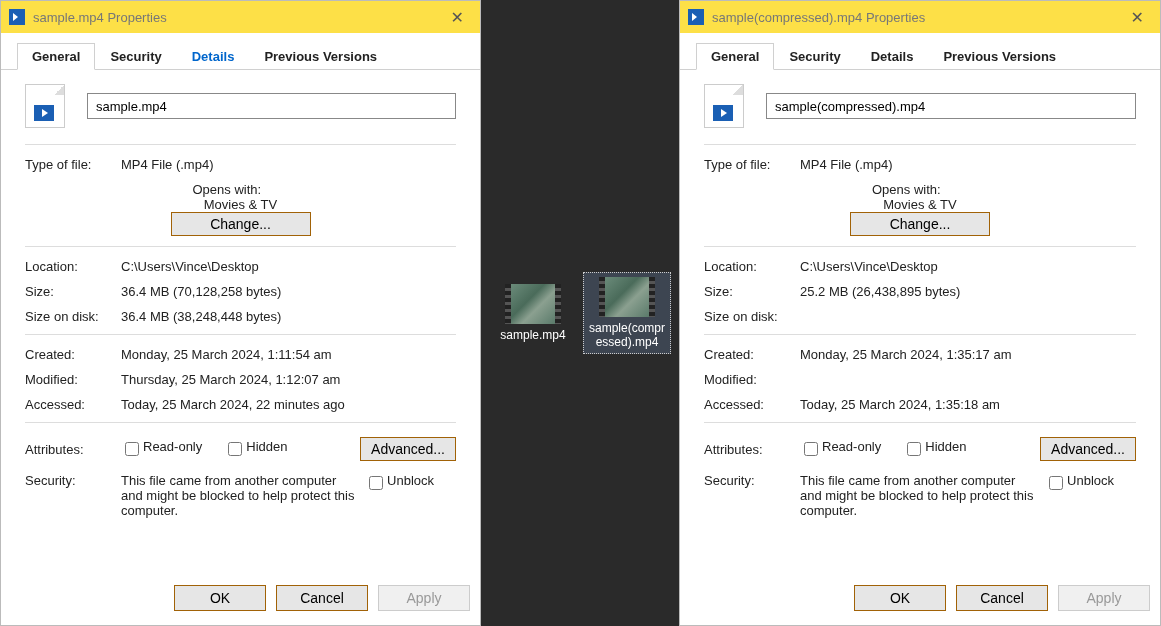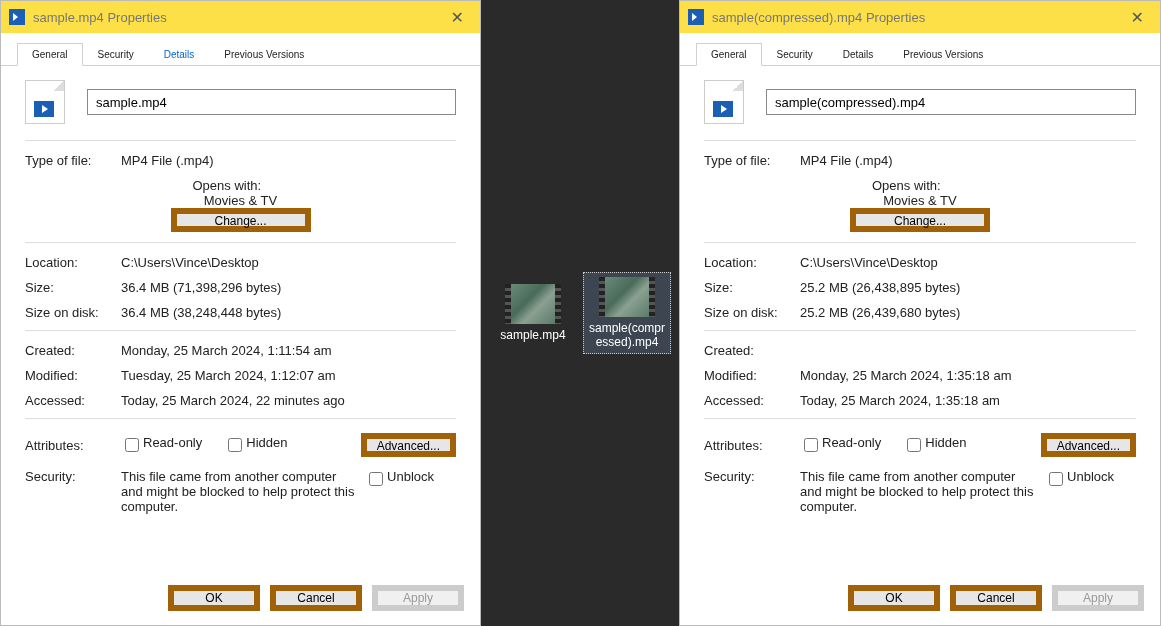--- a/index.html
+++ b/index.html
@@ -92,25 +92,26 @@
     cursor: pointer;
   }
   .tabstrip {
     display:flex;
     border-bottom: 1px solid #d0d0d0;
     padding: 10px 16px 0 16px;
     gap: 0;
   }
   .tab {
     padding: 5px 14px;
-    font-size: 10px;
+    font-size: 13px;
     color: #222;
     border: 1px solid transparent;
     margin-bottom:-1px;
     cursor:pointer;
+    font-weight:bold;
   }
   .tab.active {
     border: 1px solid #d0d0d0;
     border-bottom: 1px solid #fff;
     background:#fff;
   }
   .tab.highlight { color:#0066cc; }
   .body {
     flex:1;
     padding: 14px 24px 10px 24px;
@@ -170,23 +171,23 @@
   .divider {
     border:none;
     border-top:1px solid #ddd;
     margin: 10px 0 12px;
   }
   .btn {
     height:24px;
     padding: 0 10px;
     min-width:84px;
     font-family:inherit;
-    font-size:12px;
+    font-size:14px;
     background:#e6e6e6;
-    border:6px solid #a16207;
+    border:1px solid #a16207;
     cursor:pointer;
     text-align:center;
   }
   .change-row {
     display:flex;
     align-items:center;
     margin-bottom:10px;
     flex-direction:column;
   }
   .change-row .lbl { width:96px; }
@@ -208,21 +209,21 @@
   .security-row {
     display:flex;
     margin-top:12px;
   }
   .security-row .lbl { width:96px; }
   .security-row .msg { flex:1; padding-right:8px; }
   .bottom-btns {
     display:flex;
     justify-content:flex-end;
     gap:10px;
-    padding: 10px 16px 14px;
+    padding: 10px 10px 14px;
   }
   .bottom-btns .btn { min-width:92px; height:26px; }
   .bottom-btns .btn.disabled { color:#999; background:#f0f0f0; border-color:#ccc; cursor:default;}
   .app-icon-sm {
     width:16px; height:16px;
     display:inline-block;
     background:#1a5fb4;
     position:relative;
   }
   .app-icon-sm::after{
@@ -278,34 +279,34 @@
       <div class="val">Movies &amp; TV</div>
       <button class="btn">Change...</button>
     </div>
     <hr class="divider">
     <div class="row">
         <div class="lbl">Location:</div>
         <div class="val">C:\Users\Vince\Desktop</div>
       </div>
     <div class="row">
         <div class="lbl">Size:</div>
-        <div class="val">36.4 MB (71,398,296 bytes)</div>
+        <div class="val">36.4 MB (70,128,258 bytes)</div>
       </div>
     <div class="row">
         <div class="lbl">Size on disk:</div>
         <div class="val">36.4 MB (38,248,448 bytes)</div>
       </div>
     <hr class="divider">
     <div class="row">
         <div class="lbl">Created:</div>
         <div class="val">Monday, 25 March 2024, 1:11:54 am</div>
       </div>
     <div class="row">
         <div class="lbl">Modified:</div>
-        <div class="val">Tuesday, 25 March 2024, 1:12:07 am</div>
+        <div class="val">Thursday, 25 March 2024, 1:12:07 am</div>
       </div>
     <div class="row">
         <div class="lbl">Accessed:</div>
         <div class="val">Today, 25 March 2024, 22 minutes ago</div>
       </div>
     <hr class="divider">
     <div class="attr-row">
       <div class="lbl">Attributes:</div>
       <label class="chk">
           <input type="checkbox" style="">
@@ -367,29 +368,28 @@
     <div class="row">
         <div class="lbl">Location:</div>
         <div class="val">C:\Users\Vince\Desktop</div>
       </div>
     <div class="row">
         <div class="lbl">Size:</div>
         <div class="val">25.2 MB (26,438,895 bytes)</div>
       </div>
     <div class="row">
         <div class="lbl">Size on disk:</div>
-        <div class="val">25.2 MB (26,439,680 bytes)</div>
       </div>
     <hr class="divider">
     <div class="row">
         <div class="lbl">Created:</div>
+        <div class="val">Monday, 25 March 2024, 1:35:17 am</div>
       </div>
     <div class="row">
         <div class="lbl">Modified:</div>
-        <div class="val">Monday, 25 March 2024, 1:35:18 am</div>
       </div>
     <div class="row">
         <div class="lbl">Accessed:</div>
         <div class="val">Today, 25 March 2024, 1:35:18 am</div>
       </div>
     <hr class="divider">
     <div class="attr-row">
       <div class="lbl">Attributes:</div>
       <label class="chk">
           <input type="checkbox" style="">

